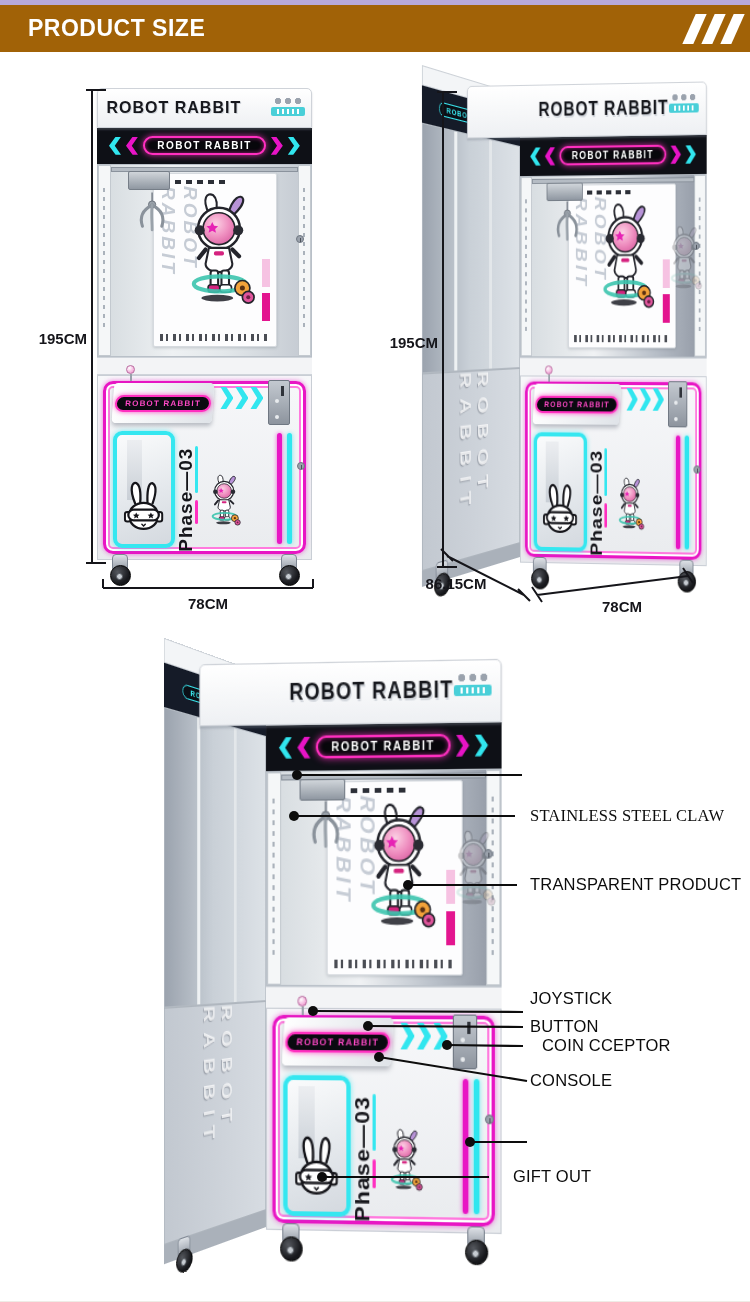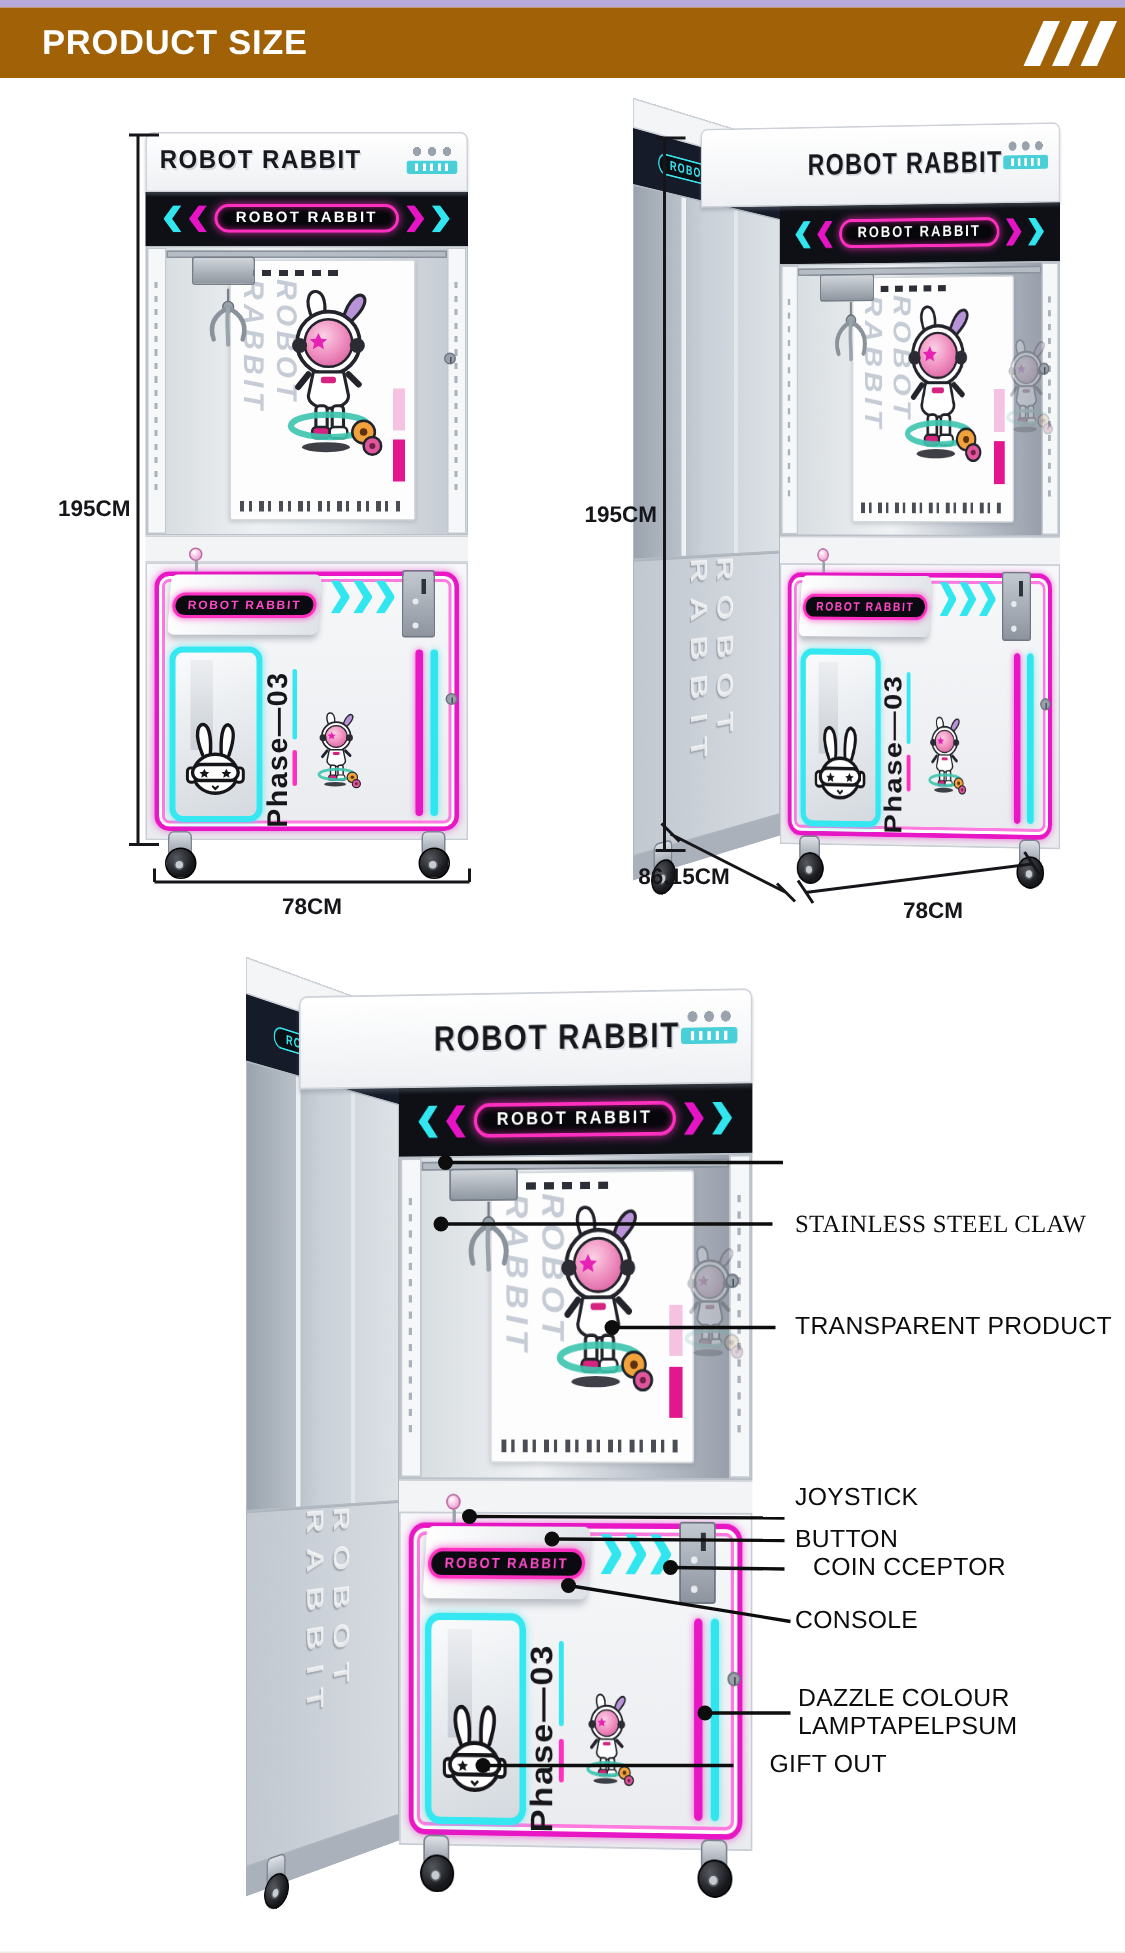--- a/index.html
+++ b/index.html
@@ -524,20 +524,16 @@
         <circle cx="322" cy="1177" r="5"></circle>
     </g>
   </svg>
 
   <div class="callout-label" style="left:530px; top:806px;font-family:Liberation Serif, serif;">STAINLESS STEEL CLAW</div>
   <div class="callout-label" style="left:530px; top:875px;">TRANSPARENT PRODUCT</div>
   <div class="callout-label" style="left:530px; top:989px;">JOYSTICK</div>
   <div class="callout-label" style="left:530px; top:1017px;">BUTTON</div>
   <div class="callout-label" style="left:530px; top:1036px;margin-left:12px;">COIN CCEPTOR</div>
   <div class="callout-label" style="left:530px; top:1071px;">CONSOLE</div>
-  <div class="callout-label" style="left:532px; top:1123px;">
-    <span style="display:block">DAZZLE COLOUR</span>
-    <span style="display:block">LAMPTAPELPSUM</span>
-  </div>
   <div class="callout-label" style="left:493px; top:1167px;padding-left:20px;">GIFT OUT</div>
 
   <div class="bottom-edge"></div>
 </div>
 
 </body></html>

